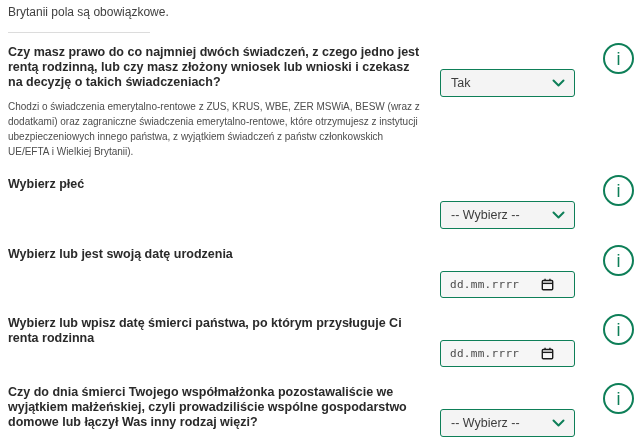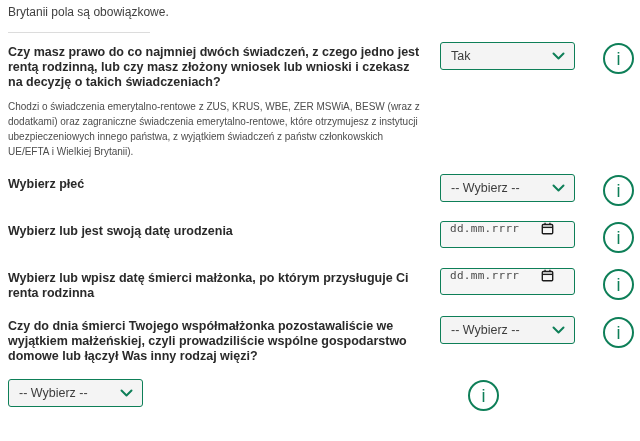--- a/index.html
+++ b/index.html
@@ -26,37 +26,37 @@
     margin-bottom:15px;
   }
   .label-col{padding-top:3px;padding-right:14px;}
   .q-label{
     font-size:12.5px;font-weight:700;line-height:15px;color:#2a2a2a;
   }
   .q-desc{
     font-size:10px;font-weight:400;line-height:15px;color:#4c4c4c;
     margin-top:9px;
   }
-  .control-col{width:135px;}
+  .control-col{width:135px;margin-top:27px;}
   .select-box{
     height:28px;width:135px;
     background:var(--control-bg);
     border:1px solid var(--accent);
     border-radius:3px;
     display:flex;align-items:center;justify-content:space-between;
     padding:0 9px 0 10px;cursor:pointer;
   }
   .select-value{font-size:12.5px;color:#3d3d3d;white-space:nowrap;}
   .chevron{flex:0 0 auto;display:block;}
   .date-box{
     height:27px;width:135px;
     background:#f6f6f6;
     border:1px solid var(--accent);
     border-radius:3px;
-    display:flex;align-items:flex-start;justify-content:space-between;
+    display:flex;align-items:center;justify-content:space-between;
     padding:0 20px 0 9px;cursor:text;
   }
   .date-value{
     font-family:"DejaVu Sans Mono",monospace;
     font-size:11px;color:#4a4a4a;letter-spacing:0.3px;
   }
   .cal{flex:0 0 auto;display:block;cursor:pointer;}
   .info-col{margin-left:28px;padding-top:1px;}
   .info-icon{
     width:31px;height:31px;border:2px solid var(--accent);border-radius:50%;
@@ -124,21 +124,21 @@
     </svg>
   </div>
 </div>
     <div class="info-col">
       <div class="info-icon">i</div>
     </div>
   </div>
 
   <div class="row">
     <div class="label-col">
-      <div class="q-label">Wybierz lub wpisz datę śmierci małżonka, po którym przysługuje Ci renta rodzinna</div>
+      <div class="q-label">Wybierz lub wpisz datę śmierci państwa, po którym przysługuje Ci renta rodzinna</div>
 
     </div>
     <div class="control-col">
   <div class="date-box">
     <span class="date-value">dd.mm.rrrr</span>
     <svg class="cal" width="13" height="13" viewBox="0 0 16 16">
       <rect x="1.6" y="3" width="12.8" height="11.4" rx="1.2" fill="none" stroke="#1c1c1c" stroke-width="1.7"></rect>
       <line x1="1.6" y1="6.6" x2="14.4" y2="6.6" stroke="#1c1c1c" stroke-width="1.7"></line>
       <line x1="5" y1="1" x2="5" y2="3.4" stroke="#1c1c1c" stroke-width="1.7"></line>
       <line x1="11" y1="1" x2="11" y2="3.4" stroke="#1c1c1c" stroke-width="1.7"></line>

